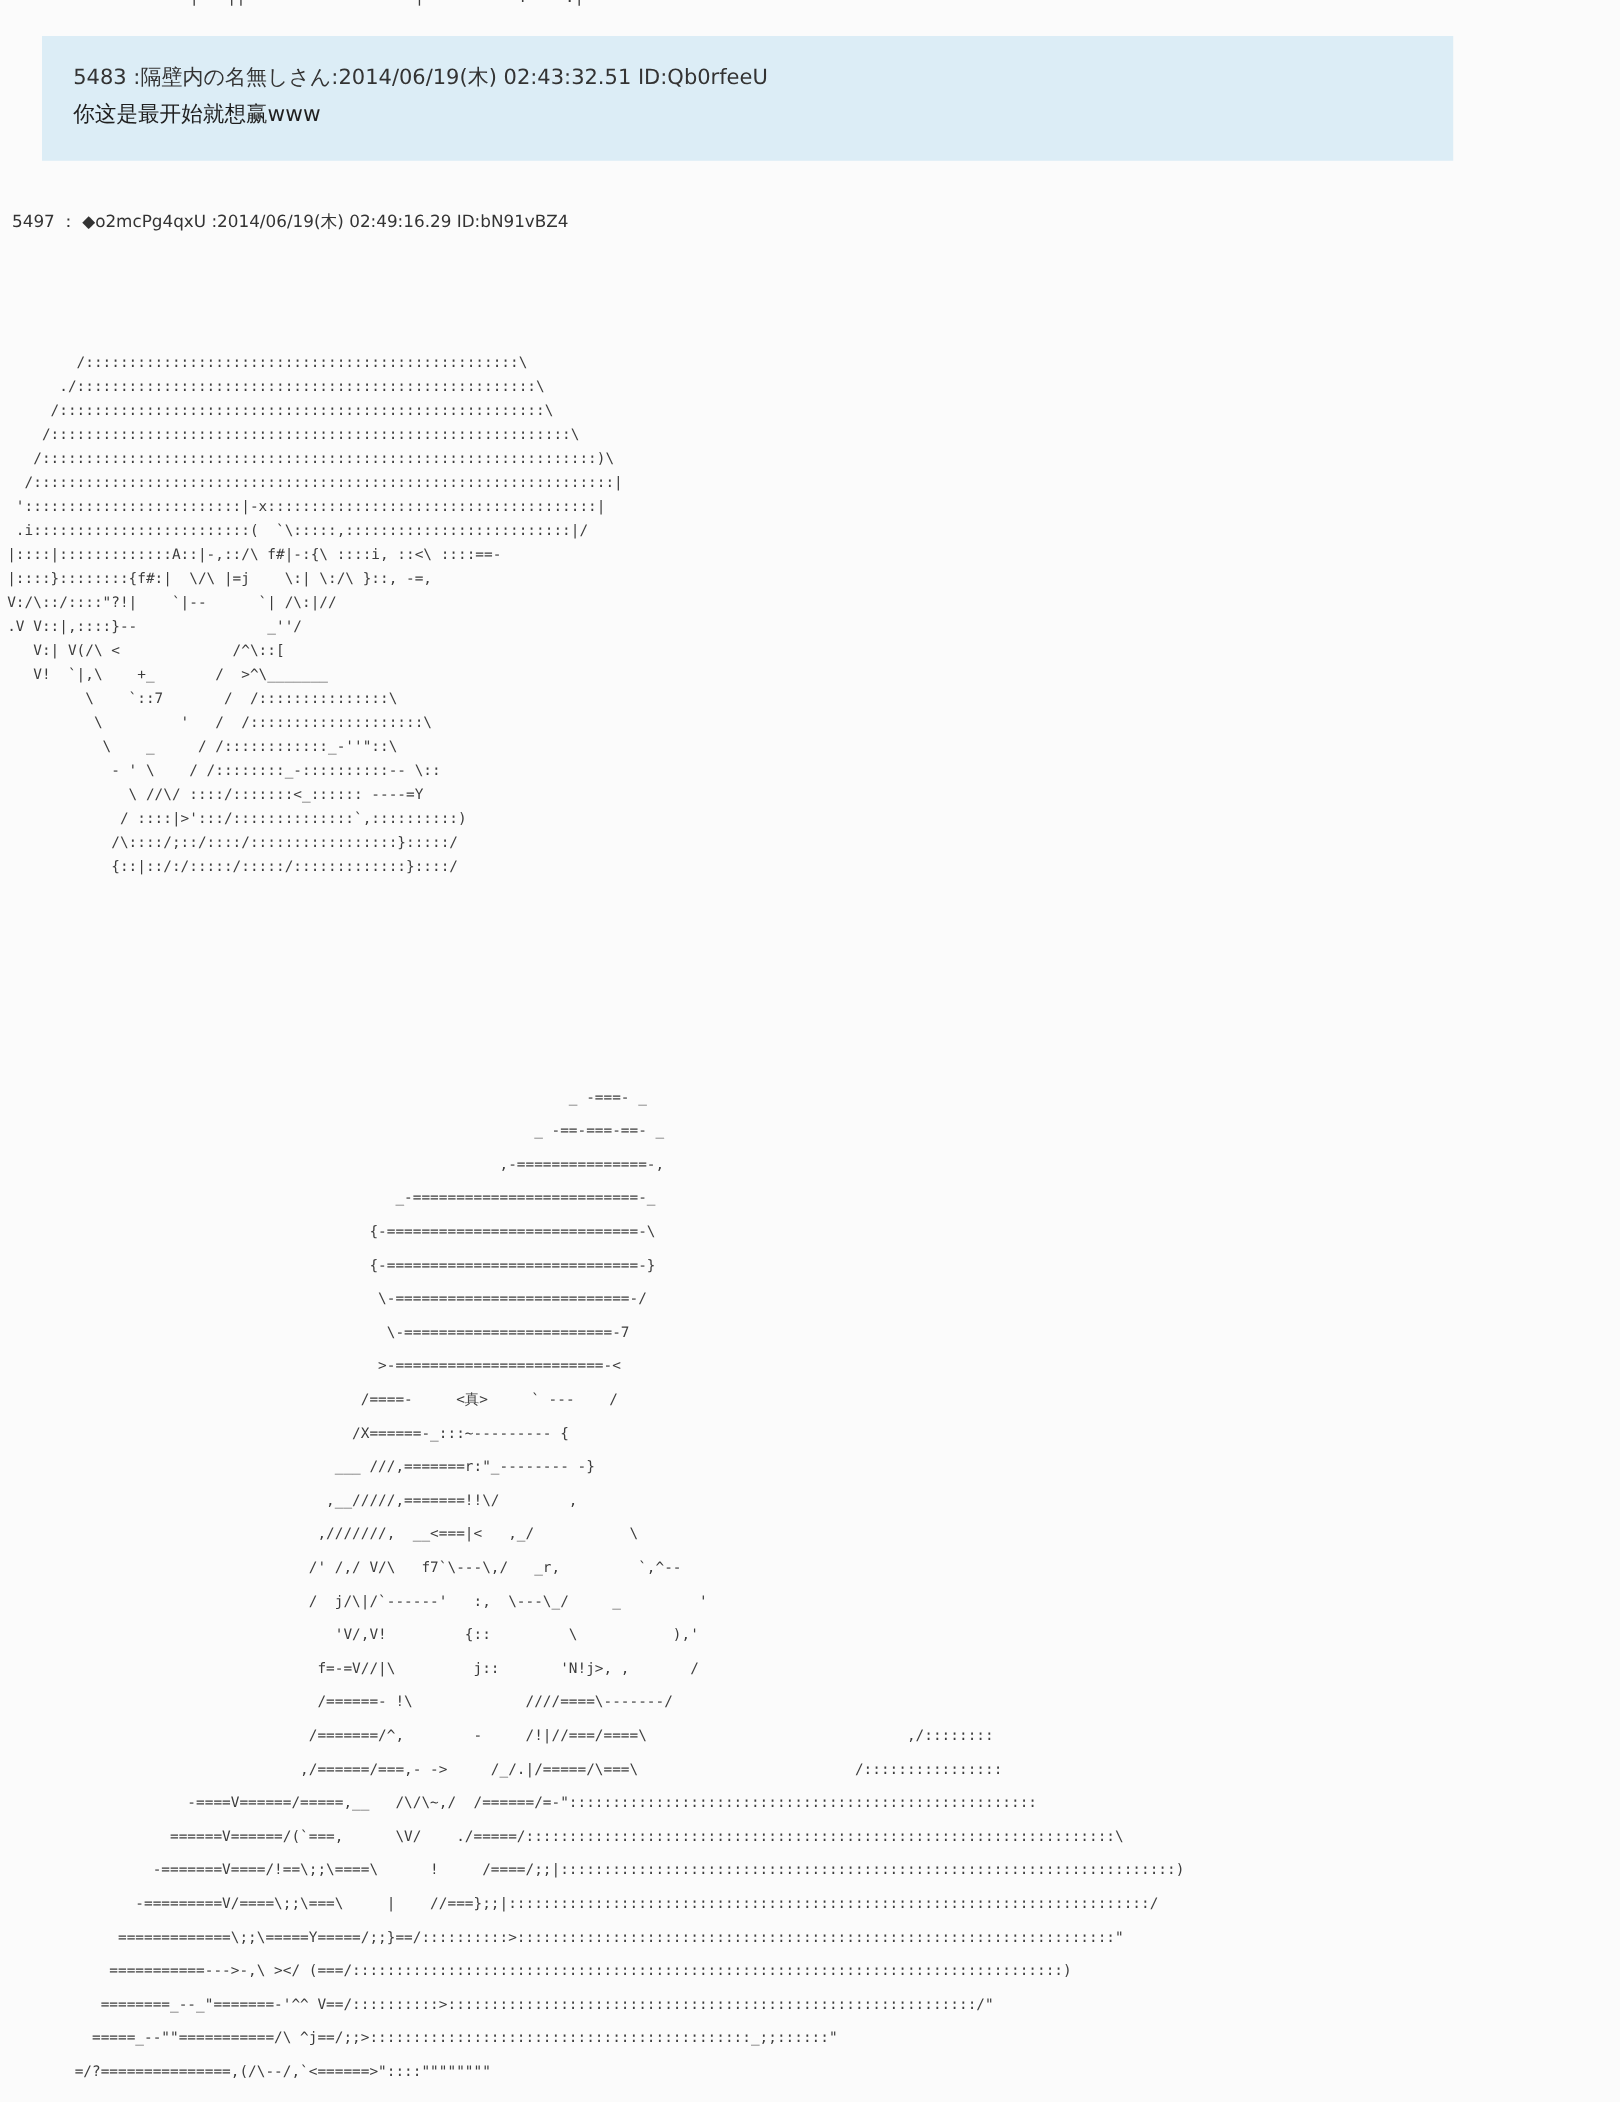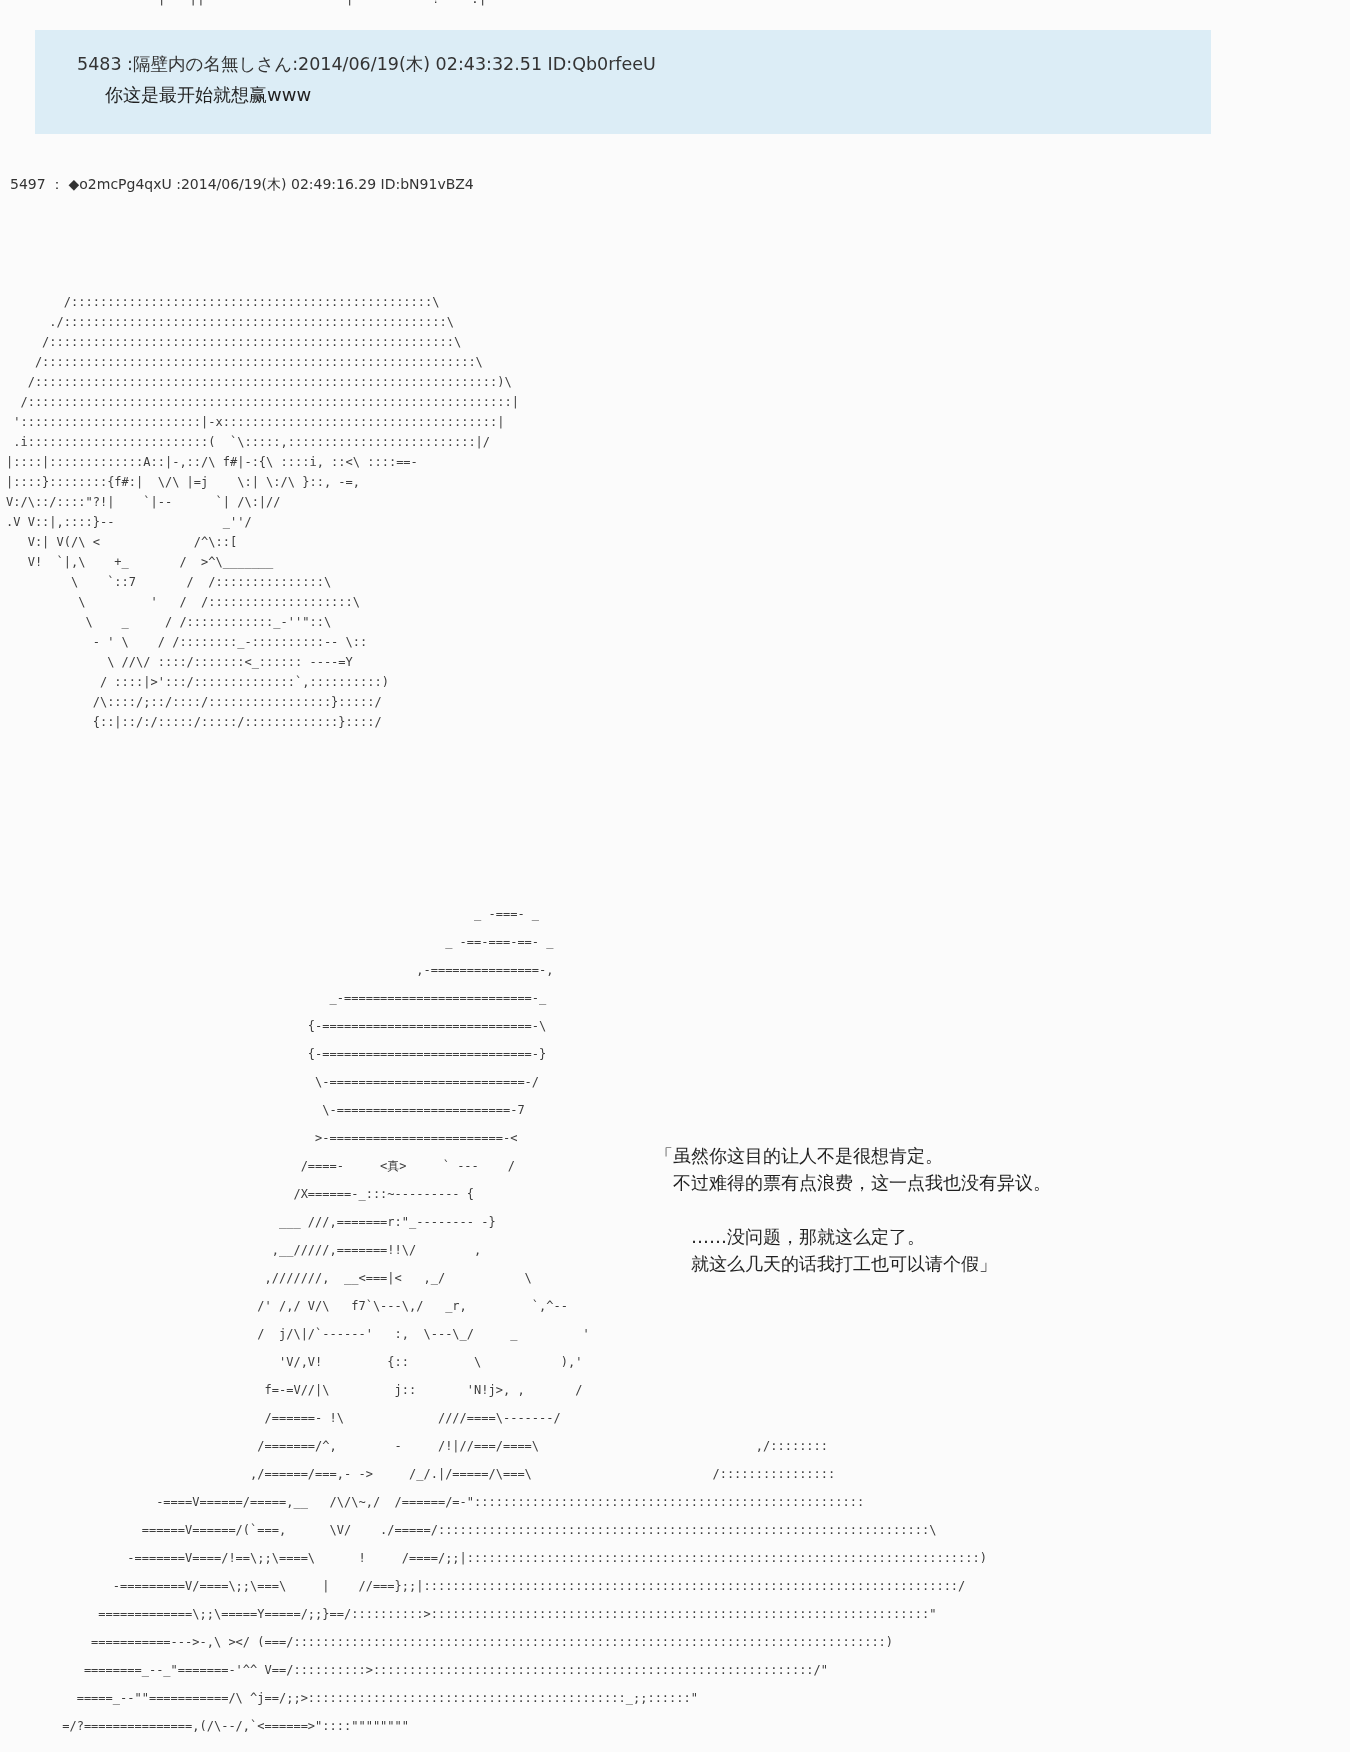--- a/index.html
+++ b/index.html
@@ -30,24 +30,24 @@
     color: #1f1f1f;
     font-family: "DejaVu Sans", sans-serif;
   }
   .d1 { left: 455px; top: 410px; line-height: 26px; }
   .d2 { left: 655px; top: 1142px; line-height: 27px; }
   .quote-box {
     position: absolute;
     left: 35px; top: 30px;
     width: 1176px; height: 104px;
     background: #dcedf6;
-    padding: 22px 0 0 42px;
+    padding: 22px 0 0 26px;
   }
   .quote-header { font-size: 17.5px; color: #333333; margin-bottom: 7px; }
-  .quote-body   { font-size: 18px; color: #1f1f1f; margin-left: 28px; }
+  .quote-body   { font-size: 18px; color: #1f1f1f; }
   .post-header {
     position: absolute;
     left: 10px; top: 176px;
     font-size: 14px;
     color: #333333;
   }
 </style>
 </head>
 <body>
 
@@ -110,19 +110,14 @@
               -====V======/=====,__   /\/\~,/  /======/=-"::::::::::::::::::::::::::::::::::::::::::::::::::::::
             ======V======/(`===,      \V/    ./=====/::::::::::::::::::::::::::::::::::::::::::::::::::::::::::::::::::::\
           -=======V====/!==\;;\====\      !     /====/;;|:::::::::::::::::::::::::::::::::::::::::::::::::::::::::::::::::::::::)
         -=========V/====\;;\===\     |    //===};;|::::::::::::::::::::::::::::::::::::::::::::::::::::::::::::::::::::::::::/
       =============\;;\=====Y=====/;;}==/::::::::::&gt;:::::::::::::::::::::::::::::::::::::::::::::::::::::::::::::::::::::"
      ===========---&gt;-,\ &gt;&lt;/ (===/::::::::::::::::::::::::::::::::::::::::::::::::::::::::::::::::::::::::::::::::::)
     ========_--_"=======-'^^ V==/::::::::::&gt;:::::::::::::::::::::::::::::::::::::::::::::::::::::::::::::/"
    =====_--""===========/\ ^j==/;;&gt;::::::::::::::::::::::::::::::::::::::::::::_;;::::::"
  =/?===============,(/\--/,`&lt;======&gt;"::::""""""""</pre>
 
-  <pre class="dialogue d2">「虽然你这目的让人不是很想肯定。
-　不过难得的票有点浪费，这一点我也没有异议。
-
-　　……没问题，那就这么定了。
-　　就这么几天的话我打工也可以请个假」</pre>
 
 </div>
 
 </body></html>

